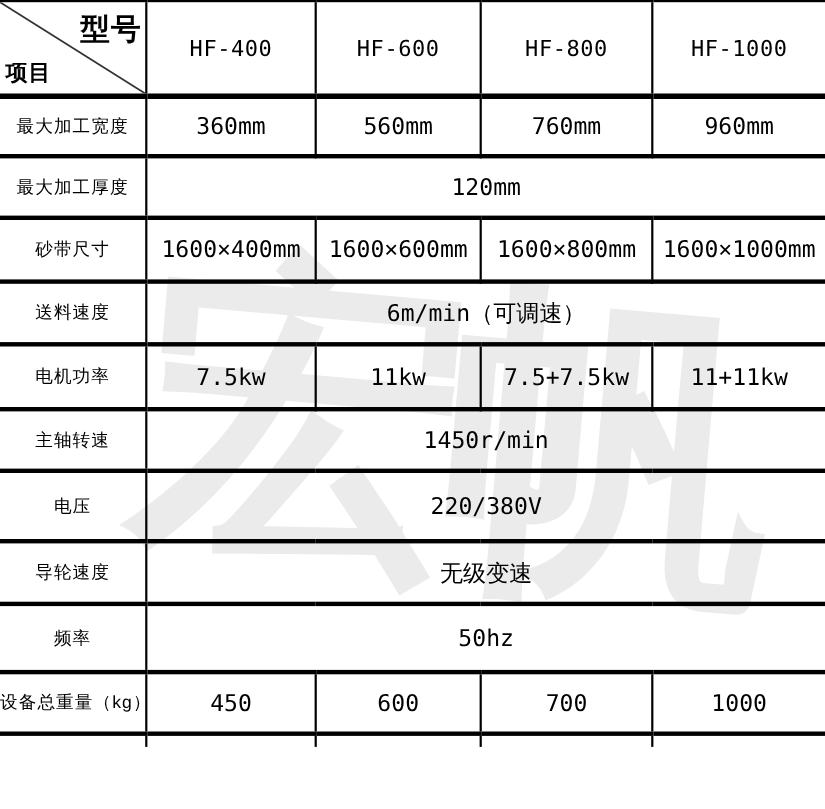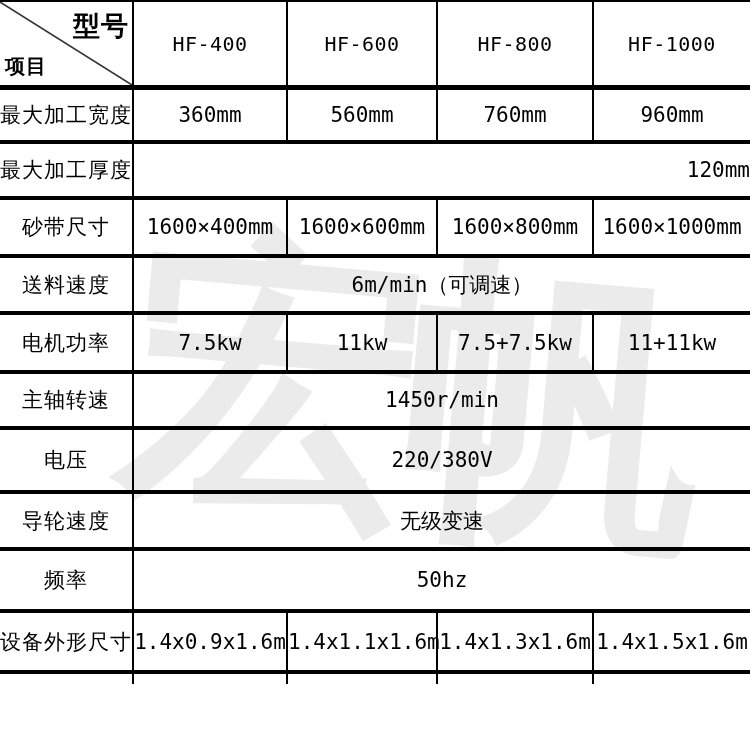--- a/index.html
+++ b/index.html
@@ -70,21 +70,21 @@
     height: 83px;
   }
 
   .model {
     font-family: "DejaVu Sans Mono", monospace;
     font-size: 20px;
     letter-spacing: 0.5px;
   }
 
   .lbl {
-    font-size: 21px;
+    font-size: 16px;
     white-space: nowrap;
     letter-spacing: 1px;
   }
   .val {
     font-family: "DejaVu Sans Mono", monospace;
     font-size: 21px;
     white-space: nowrap;
   }
 
   
@@ -111,21 +111,21 @@
     position: absolute;
     bottom: 5px;
     left: 5px;
     font-size: 20px;
     font-weight: 600;
     letter-spacing: 1px;
   }
 
   
   tr.r0  td { height: 50px; }
-  tr.r1  td { height: 52px; text-align: right; }
+  tr.r1  td { height: 52px; }
   tr.r2  td { height: 54px; }
   tr.r3  td { height: 53px; }
   tr.r4  td { height: 55px; }
   tr.r5  td { height: 52px; text-align: center; }
   tr.r6  td { height: 60px; }
   tr.r7  td { height: 53px; }
   tr.r8  td { height: 58px; }
   tr.r9  td { height: 52px; }
   tr.r10 td { height: 57px; }
   tr.stub td { height: 10px; }
@@ -207,28 +207,28 @@
       <tr class="r7">
         <td class="lbl">导轮速度</td>
         <td class="val" colspan="4">无级变速</td>
       </tr>
 
       <tr class="r8">
         <td class="lbl">频率</td>
         <td class="val" colspan="4">50hz</td>
       </tr>
 
-
-      <tr class="r10">
-        <td class="lbl">设备外形尺寸</td>
-        <td class="val">1.4x0.9x1.6m</td>
-        <td class="val">1.4x1.1x1.6m</td>
-        <td class="val">1.4x1.3x1.6m</td>
-        <td class="val">1.4x1.5x1.6m</td>
-      </tr>
+      <tr class="r9">
+        <td class="lbl">设备总重量（kg）</td>
+        <td class="val">450</td>
+        <td class="val">600</td>
+        <td class="val">700</td>
+        <td class="val">1000</td>
+      </tr>
+
 
       <tr class="stub">
         <td></td>
         <td></td>
         <td></td>
         <td></td>
         <td></td>
       </tr>
 
     </tbody>

